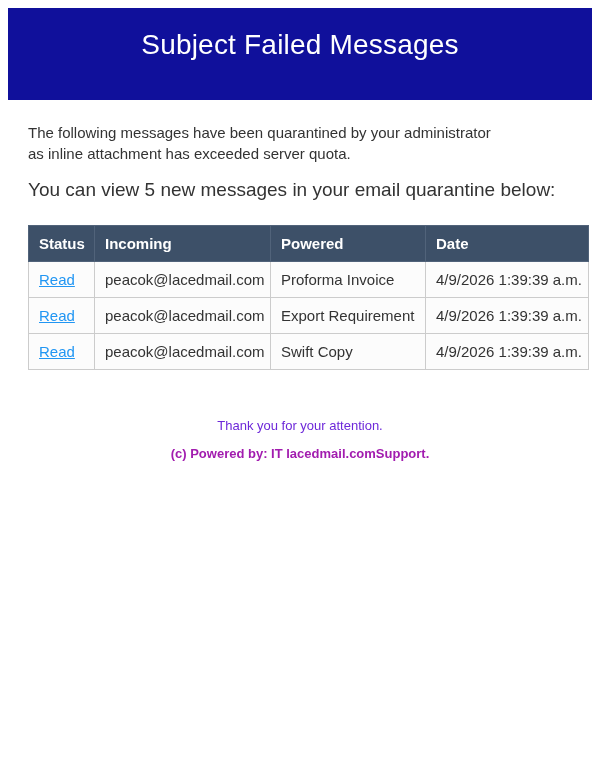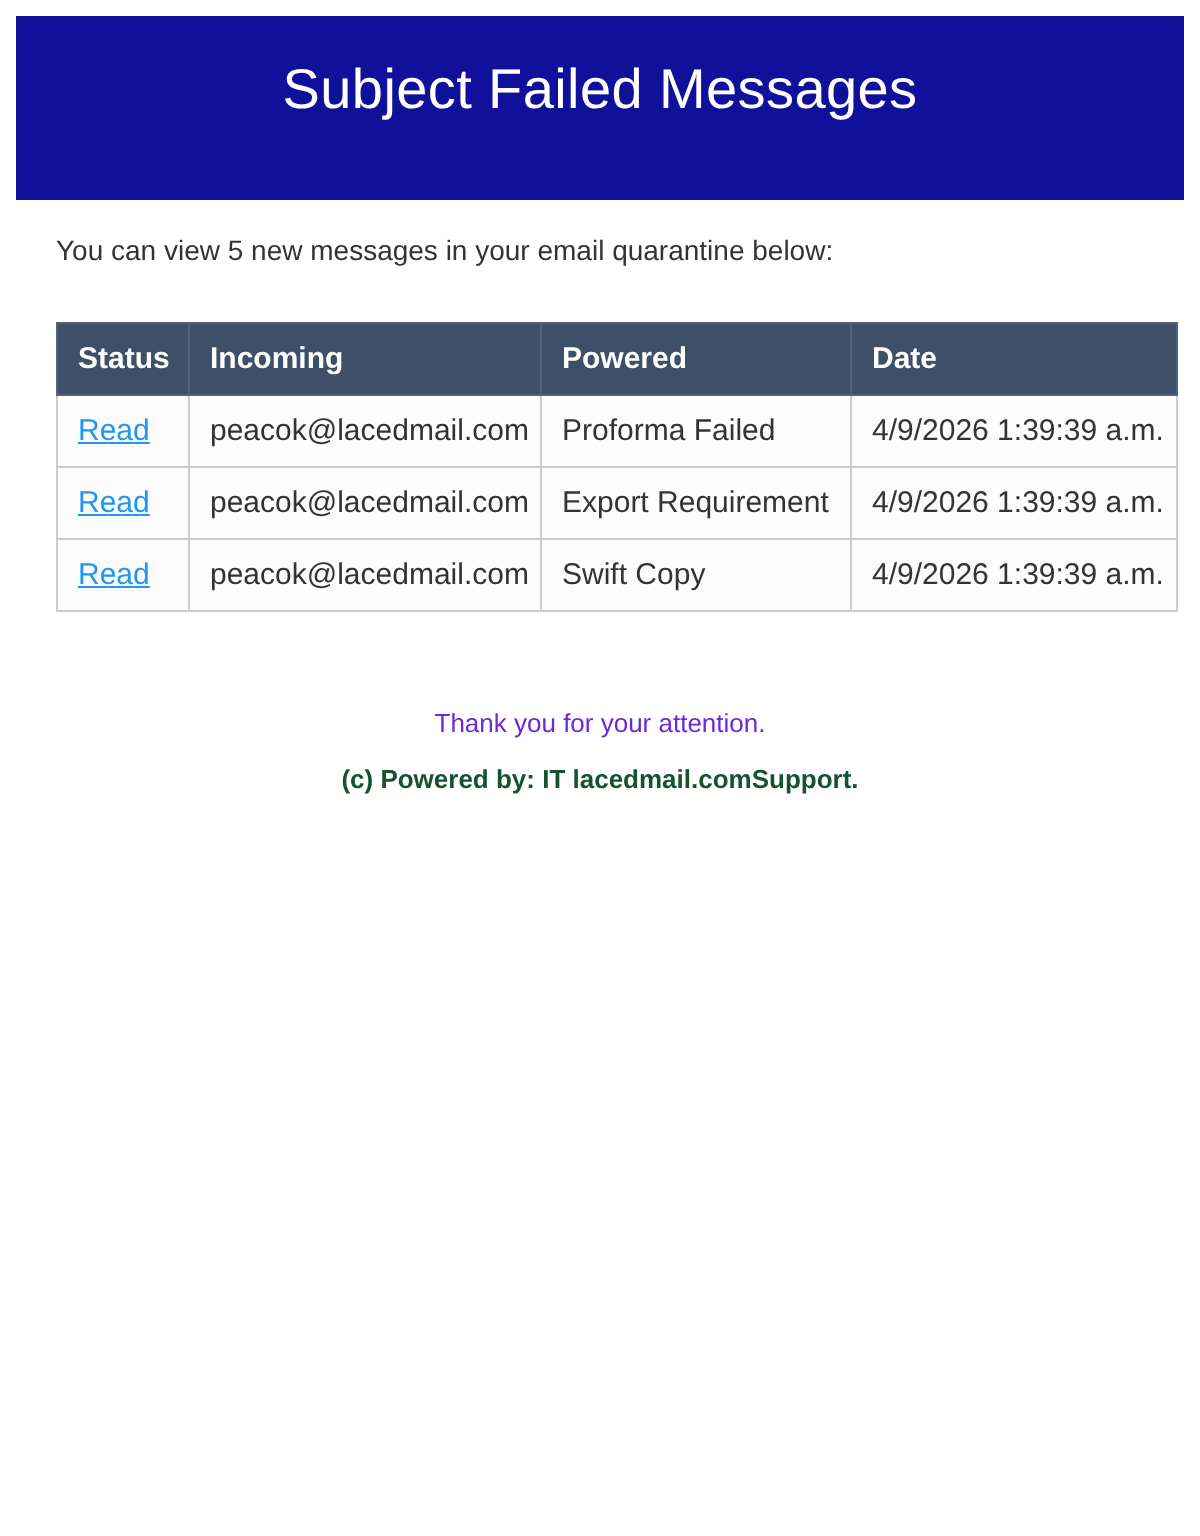--- a/index.html
+++ b/index.html
@@ -35,21 +35,21 @@
   }
   .intro-1 {
     margin: 22px 0 0;
     width: 470px;
     font-size: 15px;
     line-height: 21px;
     color: #333333;
   }
   .intro-2 {
     margin: 15px 0 0;
-    font-size: 14px;
+    font-size: 19px;
     line-height: 21px;
     color: #333333;
   }
   table.quarantine {
     margin-top: 25px;
     border-collapse: collapse;
     table-layout: fixed;
     width: 560px;
     font-size: 15px;
     color: #333333;
@@ -92,31 +92,32 @@
     margin: 48px 0 0;
     text-align: center;
     font-size: 13px;
     color: #6d28d9;
   }
   .footer-powered {
     margin: 13px 0 0;
     text-align: center;
     font-size: 13px;
     font-weight: 700;
-    color: #14532d;
+    color: #a21caf;
   }
 </style>
 </head>
 <body>
 
 <div class="banner">
   <h1>Subject Failed Messages</h1>
 </div>
 
 <div class="content">
+  <p class="intro-1">The following messages have been quarantined by your administrator as inline attachment has exceeded server quota.</p>
   <p class="intro-2">You can view 5 new messages in your email quarantine below:</p>
 
   <table class="quarantine">
     <colgroup>
       <col class="c-status">
       <col class="c-recipient">
       <col class="c-subject">
       <col class="c-date">
     </colgroup>
     <thead>
@@ -125,21 +126,21 @@
         <th>Incoming</th>
         <th>Powered</th>
         <th>Date</th>
       </tr>
     </thead>
     <tbody>
 
         <tr>
           <td><a class="read-link" href="#">Read</a></td>
           <td>peacok@lacedmail.com</td>
-          <td>Proforma Failed</td>
+          <td>Proforma Invoice</td>
           <td>4/9/2026 1:39:39 a.m.</td>
         </tr>
 
         <tr>
           <td><a class="read-link" href="#">Read</a></td>
           <td>peacok@lacedmail.com</td>
           <td>Export Requirement</td>
           <td>4/9/2026 1:39:39 a.m.</td>
         </tr>
 

